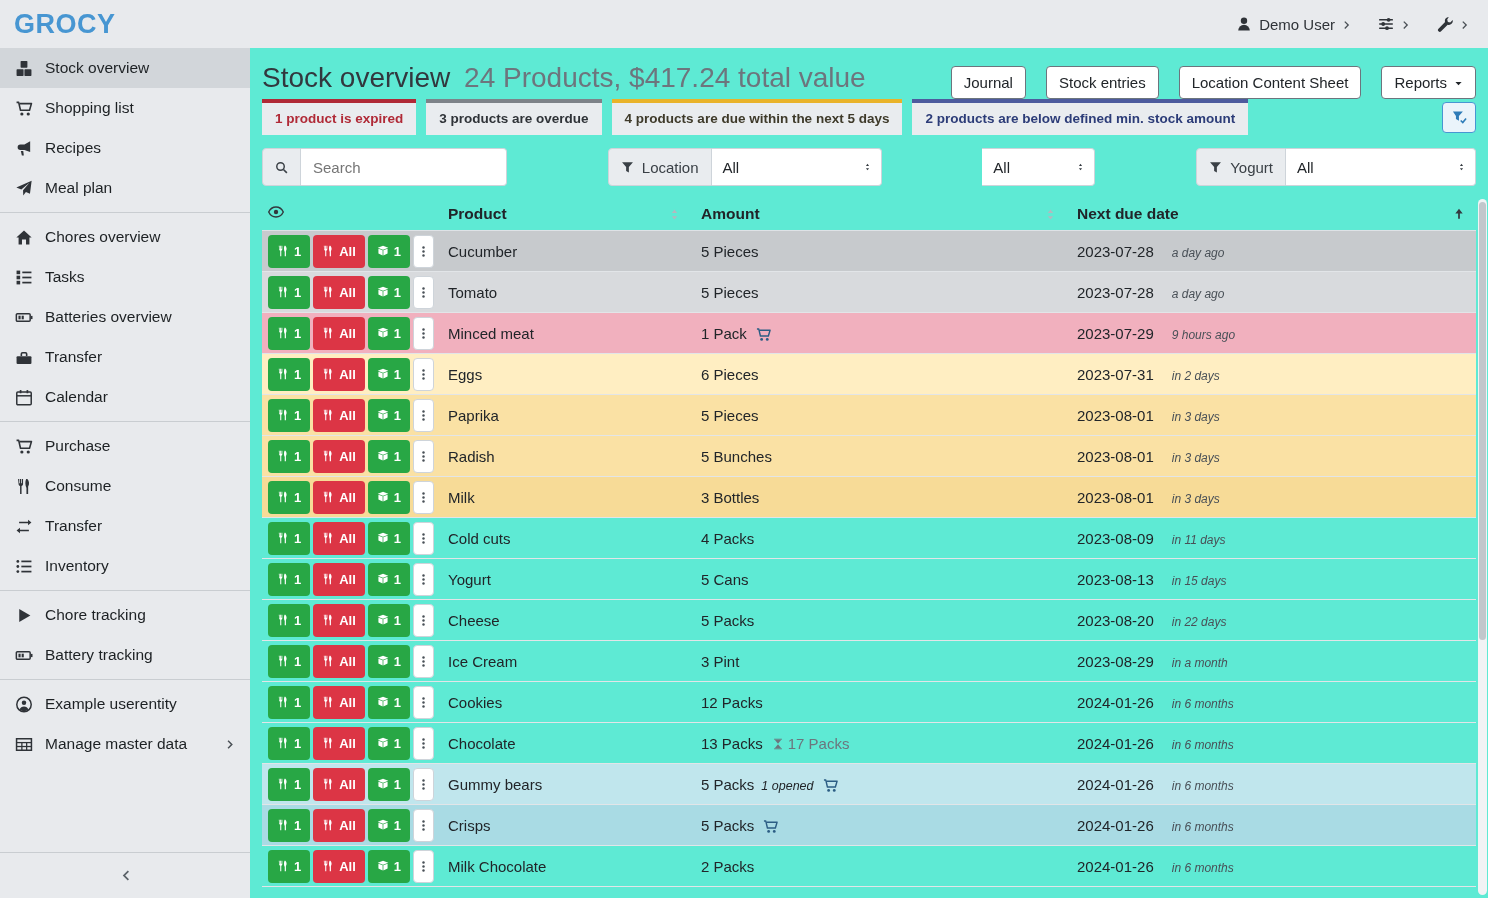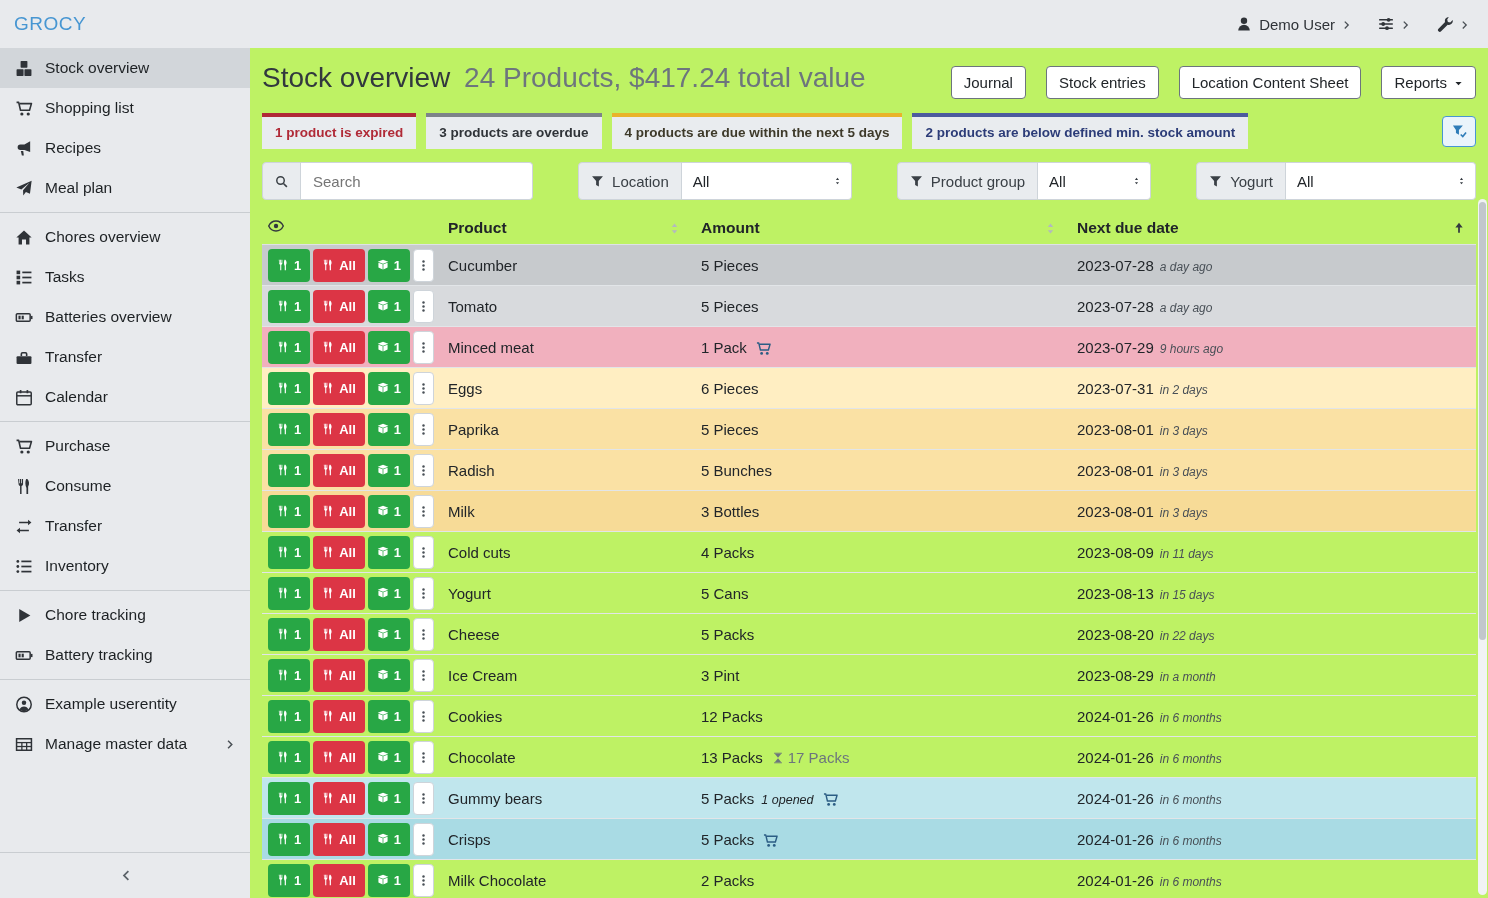--- a/index.html
+++ b/index.html
@@ -10,61 +10,61 @@
   --row-warning:#ffeec2; --row-warning-dark:#fae1a4; --row-warning-darker:#f7db97;
   --row-info:#c0e6ed; --row-info-dark:#a9dbe4;
 }
 *{box-sizing:border-box;margin:0;padding:0}
 body{width:1488px;height:898px;overflow:hidden;font-family:"Liberation Sans","DejaVu Sans",sans-serif;font-size:15px;color:#212529;background:#fff}
 [data-icon]{display:inline-flex;width:16px;height:16px;flex:none}
 [data-icon] svg{width:100%;height:100%;display:block}
 button{font-family:inherit}
 
 .topbar{height:48px;background:var(--chrome);display:flex;align-items:center;justify-content:space-between;padding:0 18px 0 14px}
-.logo{font-size:19px;font-weight:400;color:var(--brand);letter-spacing:.5px;cursor:pointer}
+.logo{font-size:27px;font-weight:700;color:var(--brand);letter-spacing:.5px;cursor:pointer}
 .topbar-right{display:flex;align-items:center;gap:26px}
 .topbar-item{display:flex;align-items:center;gap:7px;color:#2f3338;cursor:pointer;font-weight:500}
 .tb-icon{width:16px;height:16px;color:#2f3338}
 .tb-chev{width:10px;height:10px;color:#4a5056;margin-top:2px}
 
 .app-body{display:flex;height:850px}
 .sidebar{width:250px;background:var(--chrome);display:flex;flex-direction:column;flex:none}
 .sb-item{display:flex;align-items:center;gap:11px;height:40px;padding:0 14px;font-size:15.5px;color:#1d2124;cursor:pointer}
 .sb-item.active{background:var(--chrome-active)}
 .sb-icon{width:20px;height:17px;color:#2f3338;justify-content:center}
 .sb-label{flex:1;white-space:nowrap}
 .sb-chev{width:11px;height:11px;color:#4a5056}
 .sb-divider{border-top:1px solid #c9cdd1;margin:4px 0}
 .sb-collapse{margin-top:auto;border-top:1px solid #c9cdd1;height:46px;display:flex;align-items:center;justify-content:center;color:#5a6268;cursor:pointer}
 .sb-collapse [data-icon]{width:13px;height:13px}
 
-.content{flex:1;padding:10px 12px 0;min-width:0;position:relative;background:#bef264}
+.content{flex:1;padding:10px 12px 0;min-width:0;position:relative;background:#5eead4}
 .page-head{display:flex;align-items:flex-start;justify-content:space-between}
 .title-line{font-size:28px;line-height:1.25;padding-top:2px}
 .title{font-weight:500;color:#32383e}
 .subtitle{font-weight:300;color:#6d757d;margin-left:6px}
 .head-buttons{display:flex;gap:20px;padding-top:8px}
 .btn-outline{background:#fff;border:1px solid #6c757d;border-radius:4px;padding:7px 12px;font-size:15px;color:#212529;cursor:pointer;display:inline-flex;align-items:center;gap:7px}
 .caret{width:9px;height:9px;margin-top:2px;color:#212529}
 
-.status-row{display:flex;align-items:center;margin-top:14px}
+.status-row{display:flex;align-items:center;}
 .status-boxes{display:flex;gap:10px;align-items:stretch}
 .status-box{border-top:4px solid #888;background:#e9ecef;padding:8px 13px 9px;font-size:13.5px;font-weight:600;display:flex;align-items:center;cursor:pointer}
 .status-box[data-type="expired"]{border-color:var(--expired);color:var(--expired)}
 .status-box[data-type="overdue"]{border-color:#7d8389;color:#2f3338}
 .status-box[data-type="due-soon"]{border-color:var(--due-soon);color:#3e3a2a}
 .status-box[data-type="below-min"]{border-color:var(--below-min);color:#2c3c78}
 .filter-toggle{margin-left:auto;width:34px;height:31px;border:1px solid var(--brand);background:#eaf4fb;border-radius:4px;color:#2e7cb8;display:flex;align-items:center;justify-content:center;cursor:pointer}
 .filter-toggle [data-icon]{width:15px;height:15px}
 
 .filter-row{display:flex;justify-content:space-between;margin-top:13px}
 .input-group{display:flex;height:38px}
 .ig-prepend{display:flex;align-items:center;gap:8px;background:#e9ecef;border:1px solid #ced4da;border-radius:4px 0 0 4px;padding:0 12px;color:#3a4046;white-space:nowrap}
 .ig-prepend [data-icon]{width:13px;height:13px;color:#3a4046}
-.search-input{border:1px solid #ced4da;border-left:0;border-radius:0 4px 4px 0;padding:0 12px;width:232px;font-size:15px;color:#212529;outline:none;font-family:inherit}
+.search-input{border:1px solid #ced4da;border-left:0;border-radius:0 4px 4px 0;padding:0 12px;width:206px;font-size:15px;color:#212529;outline:none;font-family:inherit}
 .select{display:flex;align-items:center;justify-content:space-between;border:1px solid #ced4da;border-left:0;border-radius:0 4px 4px 0;background:#fff;padding:0 9px 0 11px;cursor:pointer}
 .sel-arrows{width:9px;height:14px;color:#343a40}
 .sel-location{width:170px}.sel-pg{width:113px}.sel-status{width:190px}
 
 .table-wrap{margin-top:12px}
 table{width:100%;border-collapse:collapse;table-layout:fixed}
 th{text-align:left;font-size:15.5px;font-weight:700;padding:7px 10px;border-bottom:1px solid #dee2e6}
 .th-inner{display:flex;align-items:center;justify-content:space-between}
 .sort{width:13px;height:13px;color:#b3b9bf}
 .sort.asc{color:#343a40;width:14px;height:14px}
@@ -76,21 +76,21 @@
 .btn-green{background:var(--success)}
 .btn-red{background:var(--danger)}
 .bi{width:12px;height:12px;color:#fff}
 .btn-menu{height:33px;width:21px;background:#fff;border:1px solid #ced4da;border-radius:4px;color:#495057;display:inline-flex;align-items:center;justify-content:center;cursor:pointer}
 .btn-menu [data-icon]{width:13px;height:13px}
 .note{font-style:italic;font-size:12.5px;margin-left:7px}
 .agg{color:#6c757d;margin-left:9px}
 .agg [data-icon]{width:12px;height:12px;position:relative;top:1px;margin-right:4px}
 .cart-ic{margin-left:9px;color:var(--cart)}
 .cart-ic [data-icon]{width:15px;height:15px;position:relative;top:3px}
-.rel{font-style:italic;font-size:12px;color:#495057;margin-left:6px}
+.rel{font-style:italic;font-size:12px;color:#495057;margin-left:18px}
 .row-secondary{background:var(--row-secondary)}
 .row-secondary-dark{background:var(--row-secondary-dark)}
 .row-danger{background:var(--row-danger)}
 .row-warning{background:var(--row-warning)}
 .row-warning-dark{background:var(--row-warning-dark)}
 .row-warning-darker{background:var(--row-warning-darker)}
 .row-info{background:var(--row-info)}
 .row-info-dark{background:var(--row-info-dark)}
 
 .scrollbar{position:fixed;right:1px;top:199px;bottom:3px;width:9px;background:#f1f3f5;border-radius:5px}
@@ -442,28 +442,20 @@
           <span>All</span>
           <span class="sel-arrows" data-icon="updown">
               <svg viewBox="0 0 16 16" fill="currentColor" aria-hidden="true">
                 <path d="M8 2.2 10.8 6H5.2z"></path>
                 <path d="M8 13.8 5.2 10h5.6z"></path>
               </svg>
             </span>
         </div>
       </div>
       <div class="input-group">
-        <span class="ig-prepend">
-          <span data-icon="funnel">
-              <svg viewBox="0 0 16 16" fill="currentColor" aria-hidden="true">
-                <path d="M1.3 1.6h13.4L9.7 7.5v6.7l-3.4-2V7.5z"></path>
-              </svg>
-            </span>
-          <span>Product group</span>
-        </span>
         <div class="select sel-pg">
           <span>All</span>
           <span class="sel-arrows" data-icon="updown">
               <svg viewBox="0 0 16 16" fill="currentColor" aria-hidden="true">
                 <path d="M8 2.2 10.8 6H5.2z"></path>
                 <path d="M8 13.8 5.2 10h5.6z"></path>
               </svg>
             </span>
         </div>
       </div>

